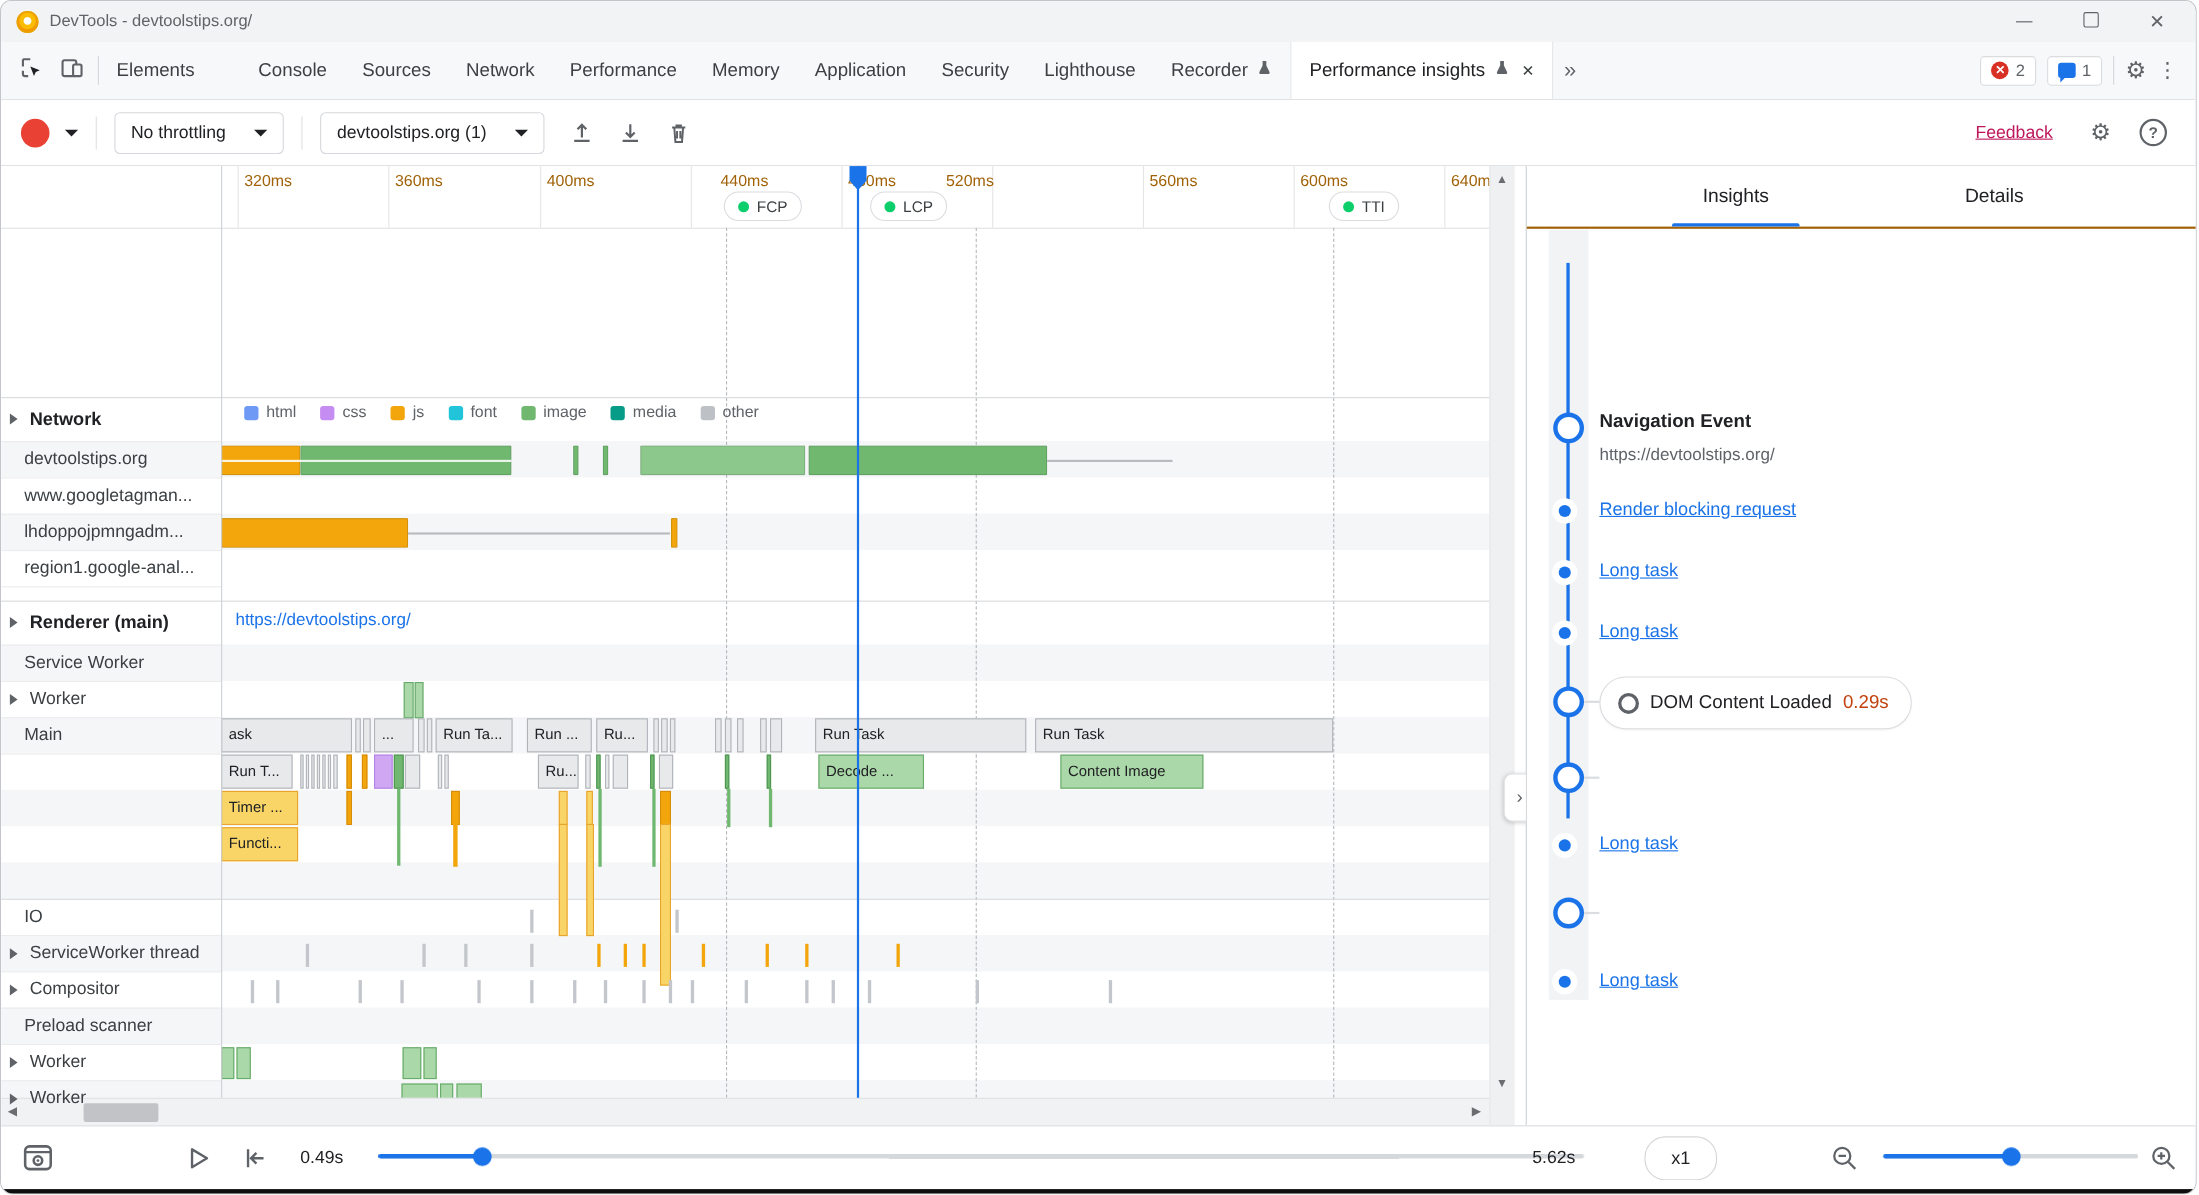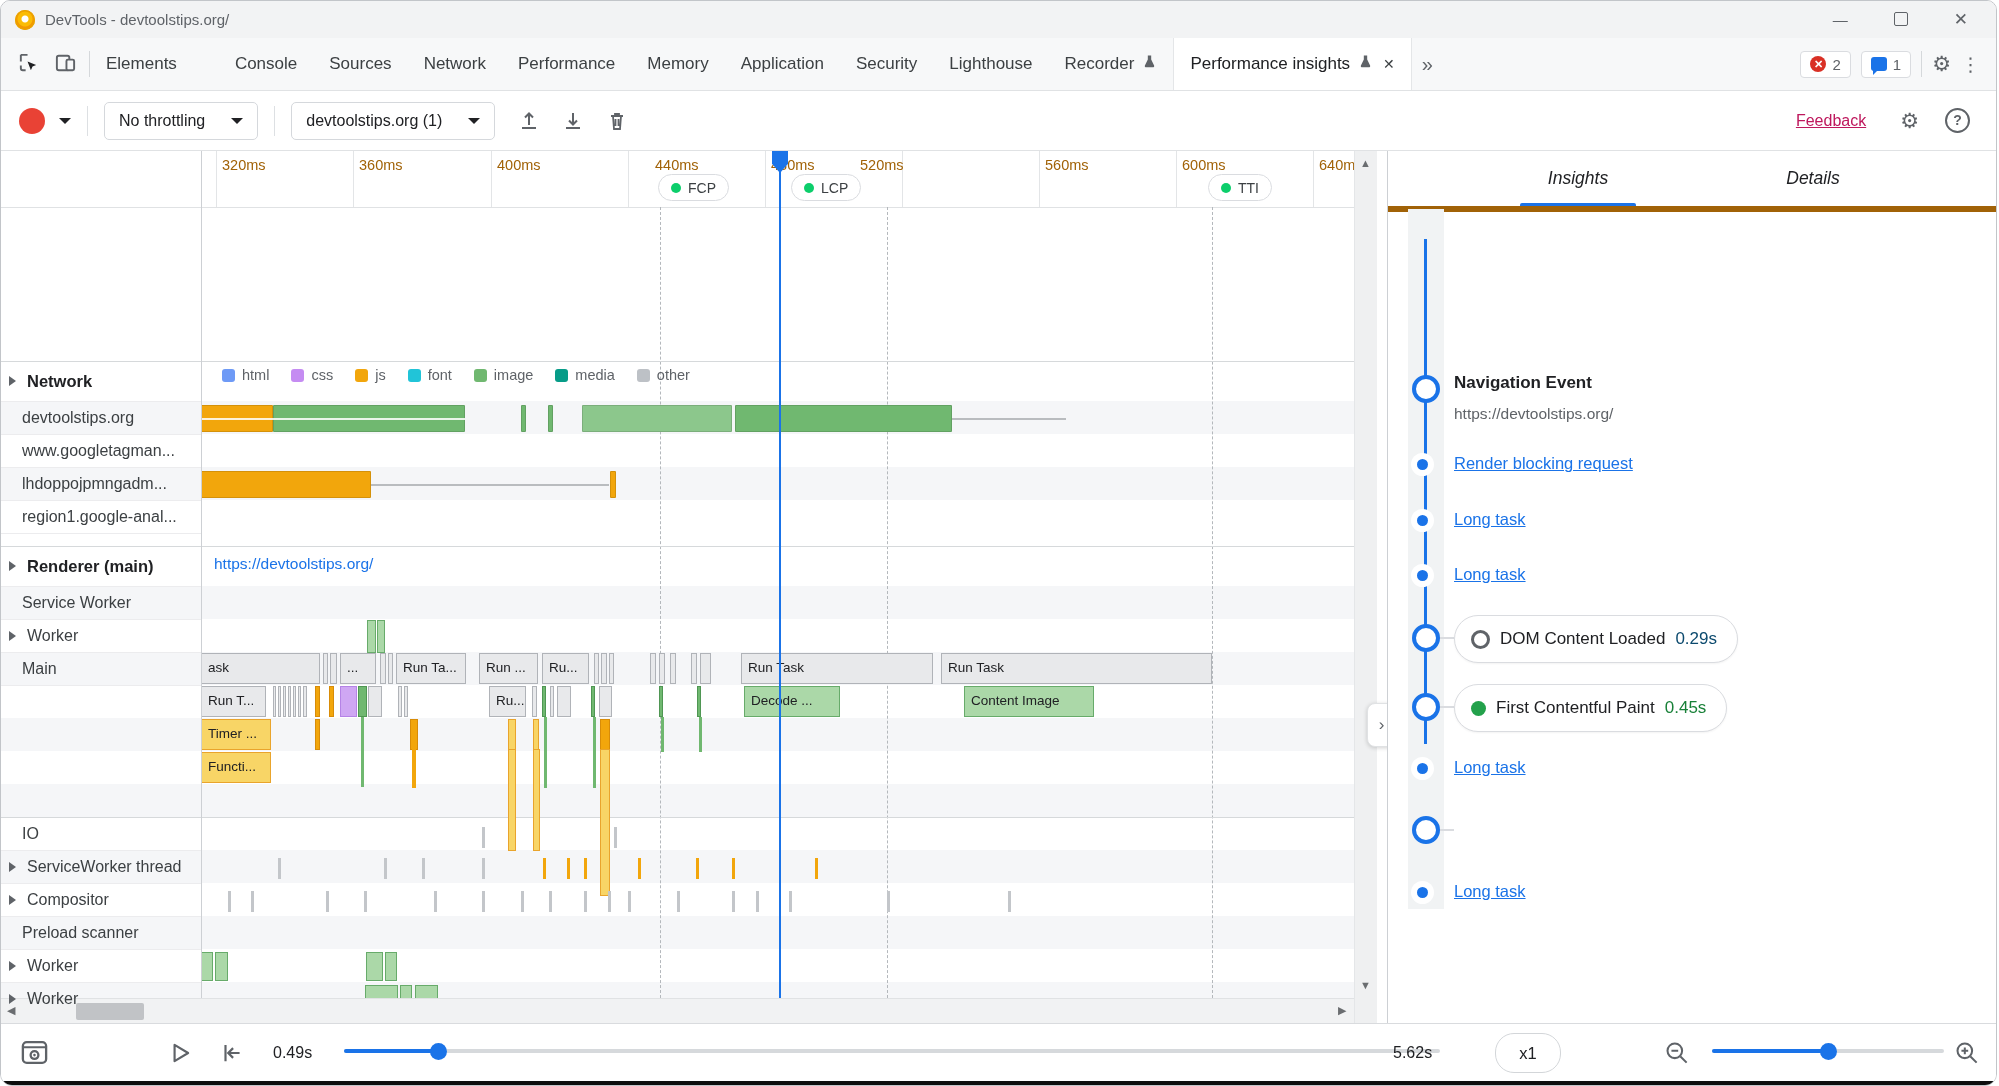--- a/index.html
+++ b/index.html
@@ -69,35 +69,35 @@
   .desc{position:absolute;}
   .gblock{position:absolute;box-sizing:border-box;background:#abd8a8;border:1px solid #67ab6a;font-size:13px;color:#202124;text-align:center;overflow:hidden;}
   
   .hscroll{position:absolute;left:0;top:847px;width:1353px;height:25px;background:#f1f2f3;border-top:1px solid #e0e2e4;}
   .hthumb{position:absolute;top:4px;height:17px;background:#c1c3c6;border-radius:2px;}
   .scroll-arr{position:absolute;font-size:11px;color:#6a6d70;}
   .vscroll{position:absolute;left:1353px;top:0;width:22px;height:872px;background:#eff0f1;border-left:1px solid #e4e6e8;}
   .expand-handle{position:absolute;left:1366px;top:552px;width:27px;height:42px;background:#fff;border:1px solid #e0e2e4;border-radius:8px;box-shadow:0 1px 4px rgba(0,0,0,.18);z-index:40;display:flex;align-items:center;justify-content:center;font-size:17px;color:#5f6368;}
   
   #panel{position:absolute;left:1386px;top:150px;width:611px;height:872px;background:#fff;border-left:1px solid #cdd0d4;}
-  .ptabs{position:absolute;left:0;top:0;width:100%;height:55px;border-bottom:6px solid #a16207;font-style:italic;}
+  .ptabs{position:absolute;left:0;top:0;width:100%;height:55px;border-bottom:2px solid #a16207;}
   .ptab{position:absolute;top:0;height:55px;display:flex;align-items:center;font-size:17.5px;color:#202124;transform:translateX(-50%);}
   .ptab-underline{position:absolute;top:52px;height:3px;background:#1a73e8;border-radius:2px 2px 0 0;}
   .track-band{position:absolute;background:#f1f3f4;}
   .tl-line{position:absolute;width:3px;background:#1a73e8;}
   .node-big{position:absolute;width:20px;height:20px;border:4.5px solid #1a73e8;border-radius:50%;background:#fff;z-index:3;}
   .node-dot{position:absolute;width:11px;height:11px;border-radius:50%;background:#1a73e8;box-shadow:0 0 0 6px #fff;z-index:3;}
   .ins-title{position:absolute;font-size:17px;font-weight:bold;color:#202124;}
   .ins-sub{position:absolute;font-size:15.5px;color:#5f6368;}
   .ins-link{position:absolute;font-size:16.5px;color:#1a73e8;text-decoration:underline;}
   .connector{position:absolute;height:2px;background:#dadce0;}
   .pill{position:absolute;display:inline-flex;align-items:center;gap:10px;height:46px;padding:0 20px 0 16px;border:1px solid #dadce0;border-radius:24px;background:#fff;box-shadow:0 1px 2px rgba(0,0,0,.05);font-size:17px;color:#202124;white-space:nowrap;}
   .pill .ring{width:13px;height:13px;border:3px solid #5f6368;border-radius:50%;}
   .pill .dot{width:15px;height:15px;border-radius:50%;background:#23a14b;}
-  .pill .val{color:#0c4a6e;}
+  .pill .val{color:#c2410c;}
   .pill .val.green{color:#188038;}
   
   .bottombar{position:absolute;left:0;top:1022px;right:0;height:58px;background:#fff;border-top:1px solid #d9dbde;}
   .bb-ic{position:absolute;display:flex;}
   .bb-label{position:absolute;font-size:16px;color:#202124;}
   .slider-track{position:absolute;height:4px;background:#d6d9dc;border-radius:2px;}
   .slider-fill{position:absolute;height:4px;background:#1a73e8;border-radius:2px;}
   .slider-thumb{position:absolute;width:17px;height:17px;border-radius:50%;background:#1a73e8;}
   .x1pill{position:absolute;width:64px;height:38px;border:1px solid #d3d6d9;border-radius:19px;background:#fff;display:flex;align-items:center;justify-content:center;font-size:16.5px;color:#202124;}
   .blackedge{position:absolute;left:0;right:0;top:1080px;height:6px;background:#0d0d0d;}
@@ -522,25 +522,20 @@
       <div class="ins-link" style="left: 66px; top: 414px;">Long task</div>
       <div class="node-big" style="left: 24px; top: 473px;"></div>
       <div class="connector" style="left: 46px; top: 486px; width: 20px;"></div>
       <div class="pill" style="left: 66px; top: 464px;">
         <div class="ring"></div>
         <div>DOM Content Loaded</div>
         <div class="val">0.29s</div>
       </div>
       <div class="node-big" style="left: 24px; top: 542px;"></div>
       <div class="connector" style="left: 46px; top: 555px; width: 20px;"></div>
-      <div class="pill" style="left: 66px; top: 533px;">
-        <div class="dot"></div>
-        <div>First Contentful Paint</div>
-        <div class="val green">0.45s</div>
-      </div>
       <div class="node-dot" style="left: 29px; top: 612px;"></div>
       <div class="ins-link" style="left: 66px; top: 607px;">Long task</div>
       <div class="node-big" style="left: 24px; top: 665px;"></div>
       <div class="connector" style="left: 46px; top: 678px; width: 20px;"></div>
       <div class="node-dot" style="left: 29px; top: 736px;"></div>
       <div class="ins-link" style="left: 66px; top: 731px;">Long task</div>
     </div>
 
   <div class="bottombar">
     <span class="bb-ic" style="left:18px;top:13px;">

